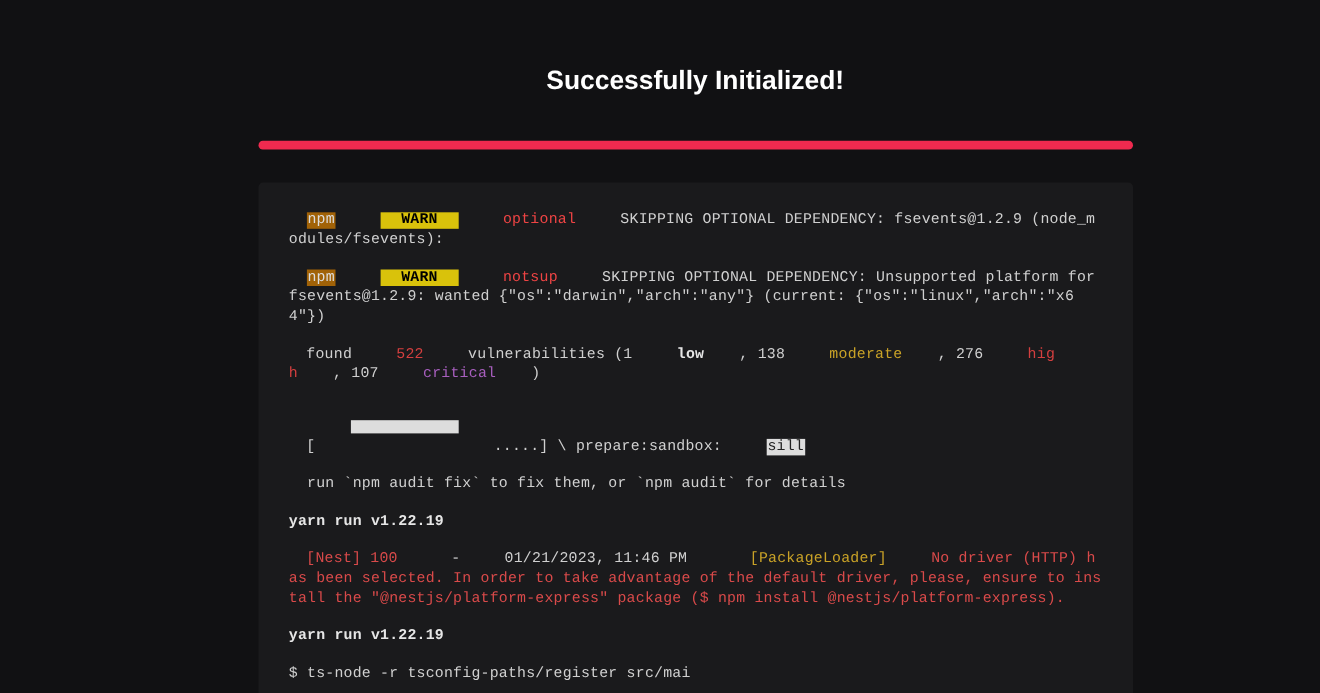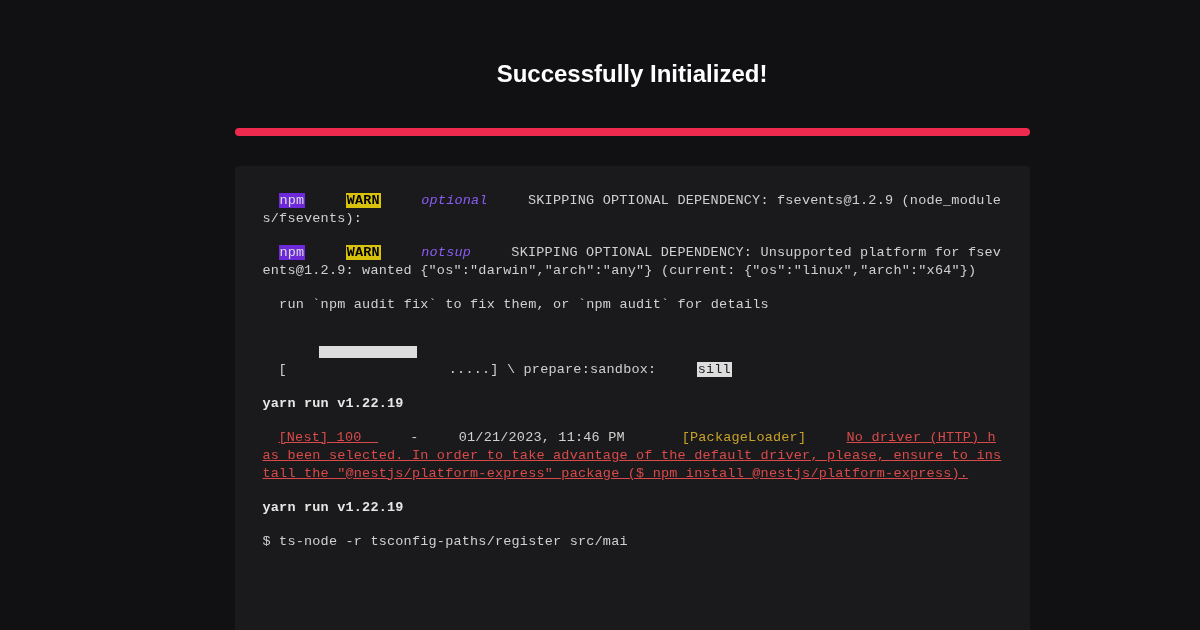--- a/index.html
+++ b/index.html
@@ -34,43 +34,44 @@
     border-radius: 4px;
     padding: 10px 12px;
     font-family: "SFMono-Regular", Consolas, "Liberation Mono", Menlo, monospace;
     font-size: 13.5px;
     line-height: 18px;
     color: #d0d0d0;
     overflow: hidden;
     letter-spacing: 0.2px;
   }
   .terminal .line { white-space: pre-wrap; word-break: break-all; }
-  .npm { background: #6d28d9; color: #ddd; padding: 0 1px; }
-  .warn { background: #d9c20b; color: #000; font-weight: 600; padding: 0 1px; }
-  .dim { color: #8b5cf6; font-style: italic; }
+  .npm { background: #a16207; color: #ddd; padding: 0 1px; }
+  .warn { background: #d9c20b; color: #000; font-weight: 600; padding: 0 19px; }
+  .dim { color: #ef4444; }
   .moderate { color: #c9a227; }
   .high { color: #d43f3f; }
   .critical { color: #a85fbf; }
   .bold { font-weight: 700; color: #e6e6e6; }
   .sill { background: #ddd; color: #222; padding: 0 1px; }
   .progress { background: #ddd; display: inline-block; width: 98px; height: 12px; vertical-align: -1px; }
-  .red { color: #d94a4a; text-decoration: underline; }
+  .red { color: #d94a4a; }
   .yellow { color: #c9a227; text-align: center; }
   .error { color: #d94a4a; }
   .info { color: #3fa7bf; }
 </style>
 </head>
 <body>
 
 <div class="title">Successfully Initialized!</div>
 <div class="bar"></div>
 
 <div class="terminal">
   <div class="line"><span class="npm">npm</span> <span class="warn">WARN</span> <span class="dim">optional</span><span> SKIPPING OPTIONAL DEPENDENCY: fsevents@1.2.9 (node_modules/fsevents):</span></div>
   <div class="line"><span class="npm">npm</span> <span class="warn">WARN</span> <span class="dim">notsup</span><span> SKIPPING OPTIONAL DEPENDENCY: Unsupported platform for fsevents@1.2.9: wanted {"os":"darwin","arch":"any"} (current: {"os":"linux","arch":"x64"})</span></div>
   <div class="line"></div>
+  <div class="line"><span>found </span><span class="high">522</span><span> vulnerabilities (1 </span><span class="bold">low</span><span>, 138 </span><span class="moderate">moderate</span><span>, 276 </span><span class="high">high</span><span>, 107 </span><span class="critical">critical</span><span>)</span></div>
+  <div class="line"><span>[</span><span class="progress"></span><span>.....] \ prepare:sandbox: </span><span class="sill">sill</span></div>
   <div class="line">  run `npm audit fix` to fix them, or `npm audit` for details</div>
-  <div class="line"><span>[</span><span class="progress"></span><span>.....] \ prepare:sandbox: </span><span class="sill">sill</span></div>
   <div class="line bold">yarn run v1.22.19</div>
   <div class="line"><span class="red">[Nest] 100  </span><span>- </span><span>01/21/2023, 11:46 PM   </span><span class="yellow">[PackageLoader] </span><span class="red">No driver (HTTP) has been selected. In order to take advantage of the default driver, please, ensure to install the "@nestjs/platform-express" package ($ npm install @nestjs/platform-express).</span></div>
   <div class="line bold">yarn run v1.22.19</div>
   <div class="line">$ ts-node -r tsconfig-paths/register src/mai</div>
 </div>
 
 </body></html>

